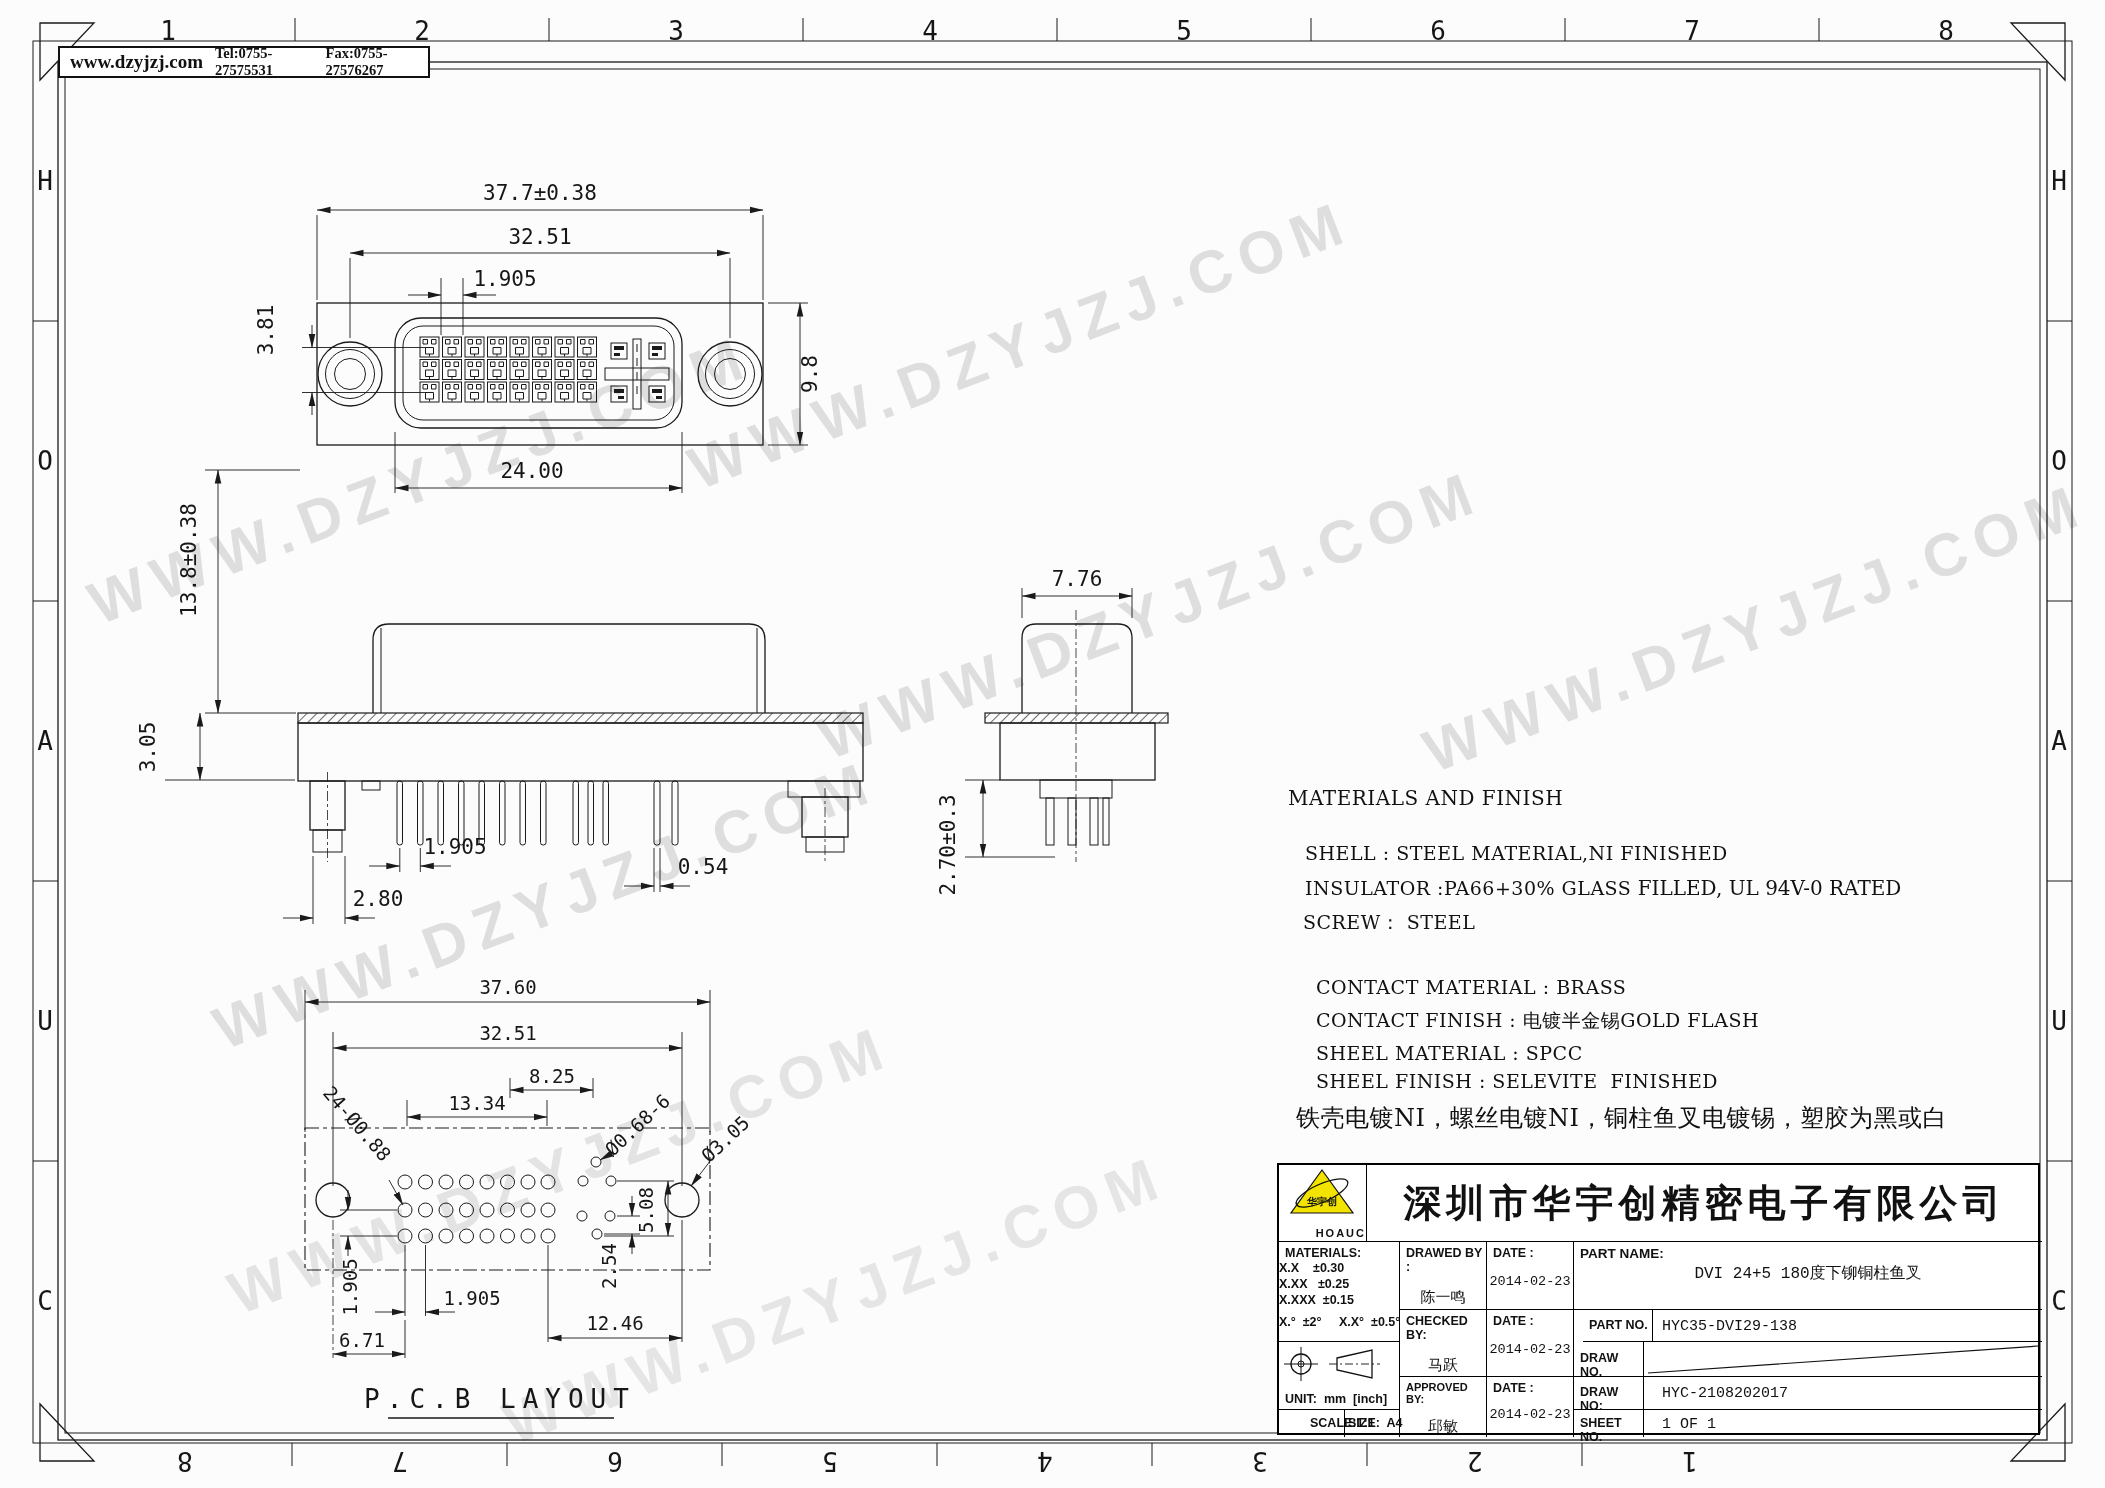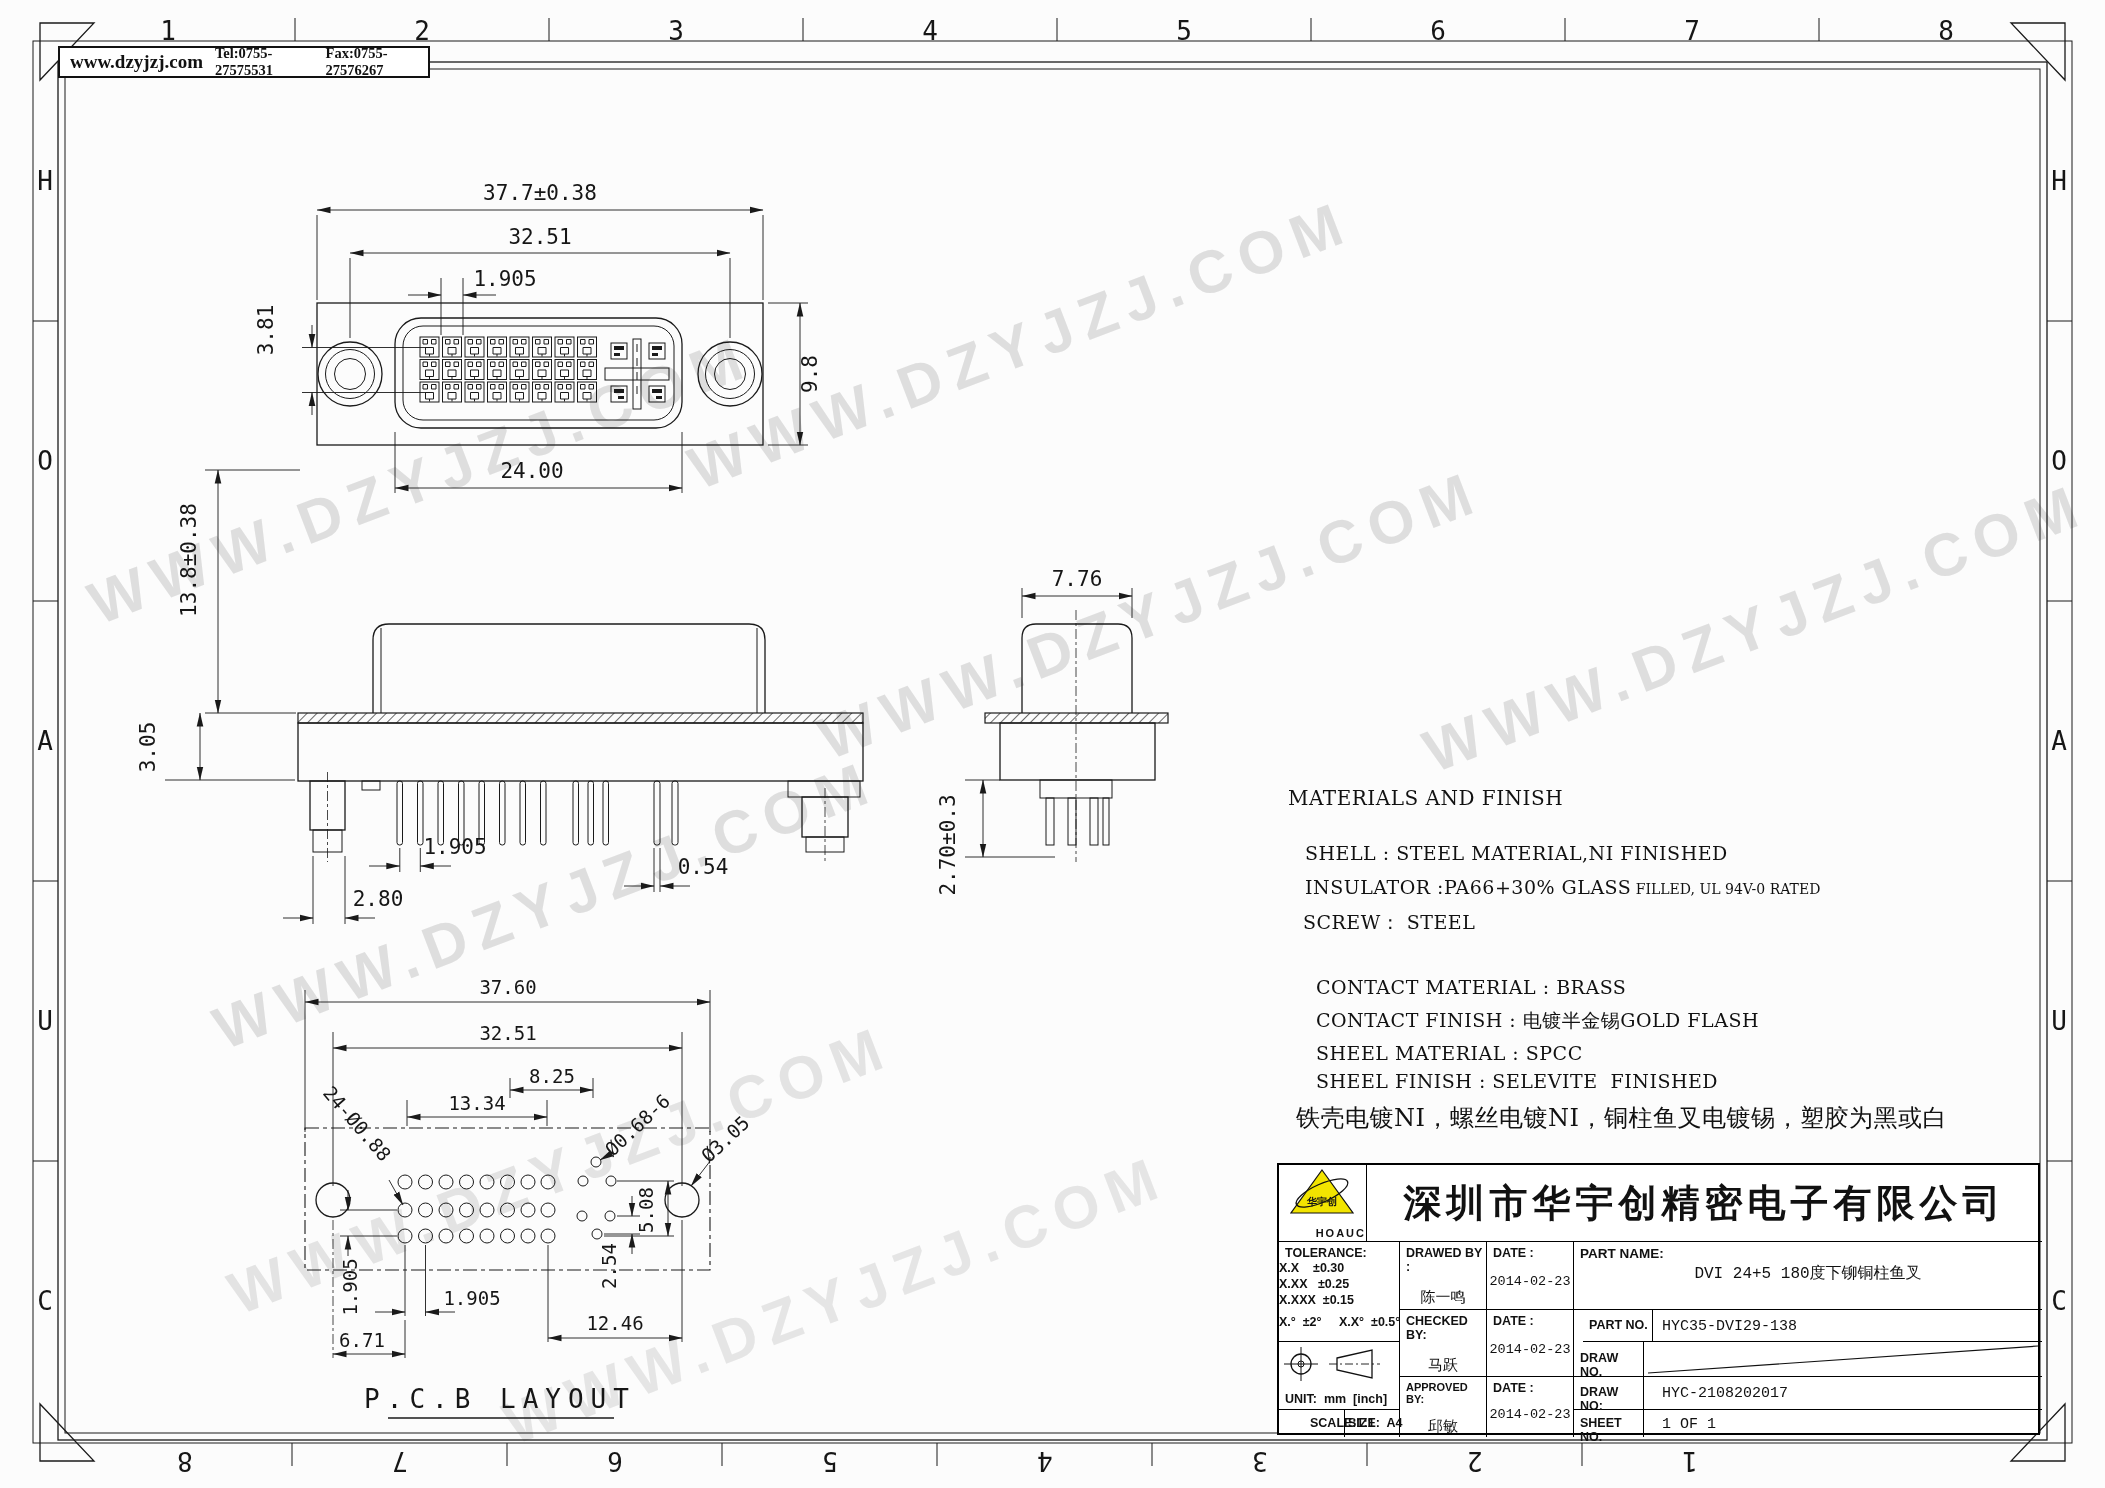--- a/index.html
+++ b/index.html
@@ -26,21 +26,21 @@
   .zone{font-family:"DejaVu Sans Mono",monospace;font-size:26px;}
   .pcbT{font-family:"DejaVu Sans Mono",monospace;font-size:26px;letter-spacing:7px;}
   
   .hdr{left:58px;top:46px;width:372px;height:32px;border:2px solid #111;background:#fff;
        display:flex;align-items:center;gap:12px;padding-left:10px;box-sizing:border-box;z-index:2;}
   .hdr .site{font-family:"Liberation Serif",serif;font-weight:bold;font-size:19px;}
   .hdr .tf{font-family:"Liberation Serif",serif;font-weight:bold;font-size:14.5px;}
   
   .mat{position:absolute;font-family:"DejaVu Serif",serif;font-size:19px;letter-spacing:.5px;
        white-space:pre;z-index:2;}
-  .mat small{font-size:14px;letter-spacing:0;}
+  .mat small{font-size:20px;letter-spacing:0;}
   
   .tb{left:1277px;top:1163px;width:763px;height:272px;border:2px solid #000;background:#fff;
       box-sizing:border-box;z-index:3;}
   .cell{position:absolute;box-sizing:border-box;}
   .br{border-right:1.6px solid #000;} .bb{border-bottom:1.6px solid #000;}
   .lbl{font-family:"Liberation Sans",sans-serif;font-weight:bold;font-size:12.5px;
        padding:4px 0 0 6px;}
   .val{font-family:"Liberation Mono",monospace;font-size:15px;text-align:center;}
   .company{display:flex;align-items:center;justify-content:center;font-weight:bold;
            font-size:38px;letter-spacing:5px;font-family:"Liberation Sans",sans-serif;}
@@ -389,21 +389,21 @@
         <path d="M43,5 L74,48 L12,48 Z" fill="#f2e400" stroke="#111" stroke-width="1.2"></path>
         <ellipse cx="43" cy="28" rx="28" ry="9" fill="none" stroke="#111" stroke-width="1.3" transform="rotate(-24 43 28)"></ellipse>
         <text x="43" y="40" font-size="10" fill="#c40000" text-anchor="middle" font-weight="bold">华宇创</text>
       </svg>
       <div class="logoTxt">HOAUC</div>
     </div>
 
     <div class="cell bb company" style="left:88px;top:0;width:675px;height:77px;">深圳市华宇创精密电子有限公司</div>
 
     <div class="cell br bb" style="left:0;top:77px;width:121px;height:100px;">
-      <div class="lbl">TOLERANCE:</div>
+      <div class="lbl">MATERIALS:</div>
       <div class="tolrow">X.X    ±0.30</div>
       <div class="tolrow">X.XX   ±0.25</div>
       <div class="tolrow">X.XXX  ±0.15</div>
       <div class="tolrow" style="margin-top:6px;">X.°  ±2°     X.X°  ±0.5°</div>
     </div>
 
     <div class="cell br bb" style="left:0;top:177px;width:121px;height:68px;">
       <svg width="119" height="44" viewBox="0 0 119 44">
         <circle cx="22" cy="22" r="10" fill="none" stroke="#111" stroke-width="1.3"></circle>
         <circle cx="22" cy="22" r="3" fill="none" stroke="#111" stroke-width="1"></circle>

